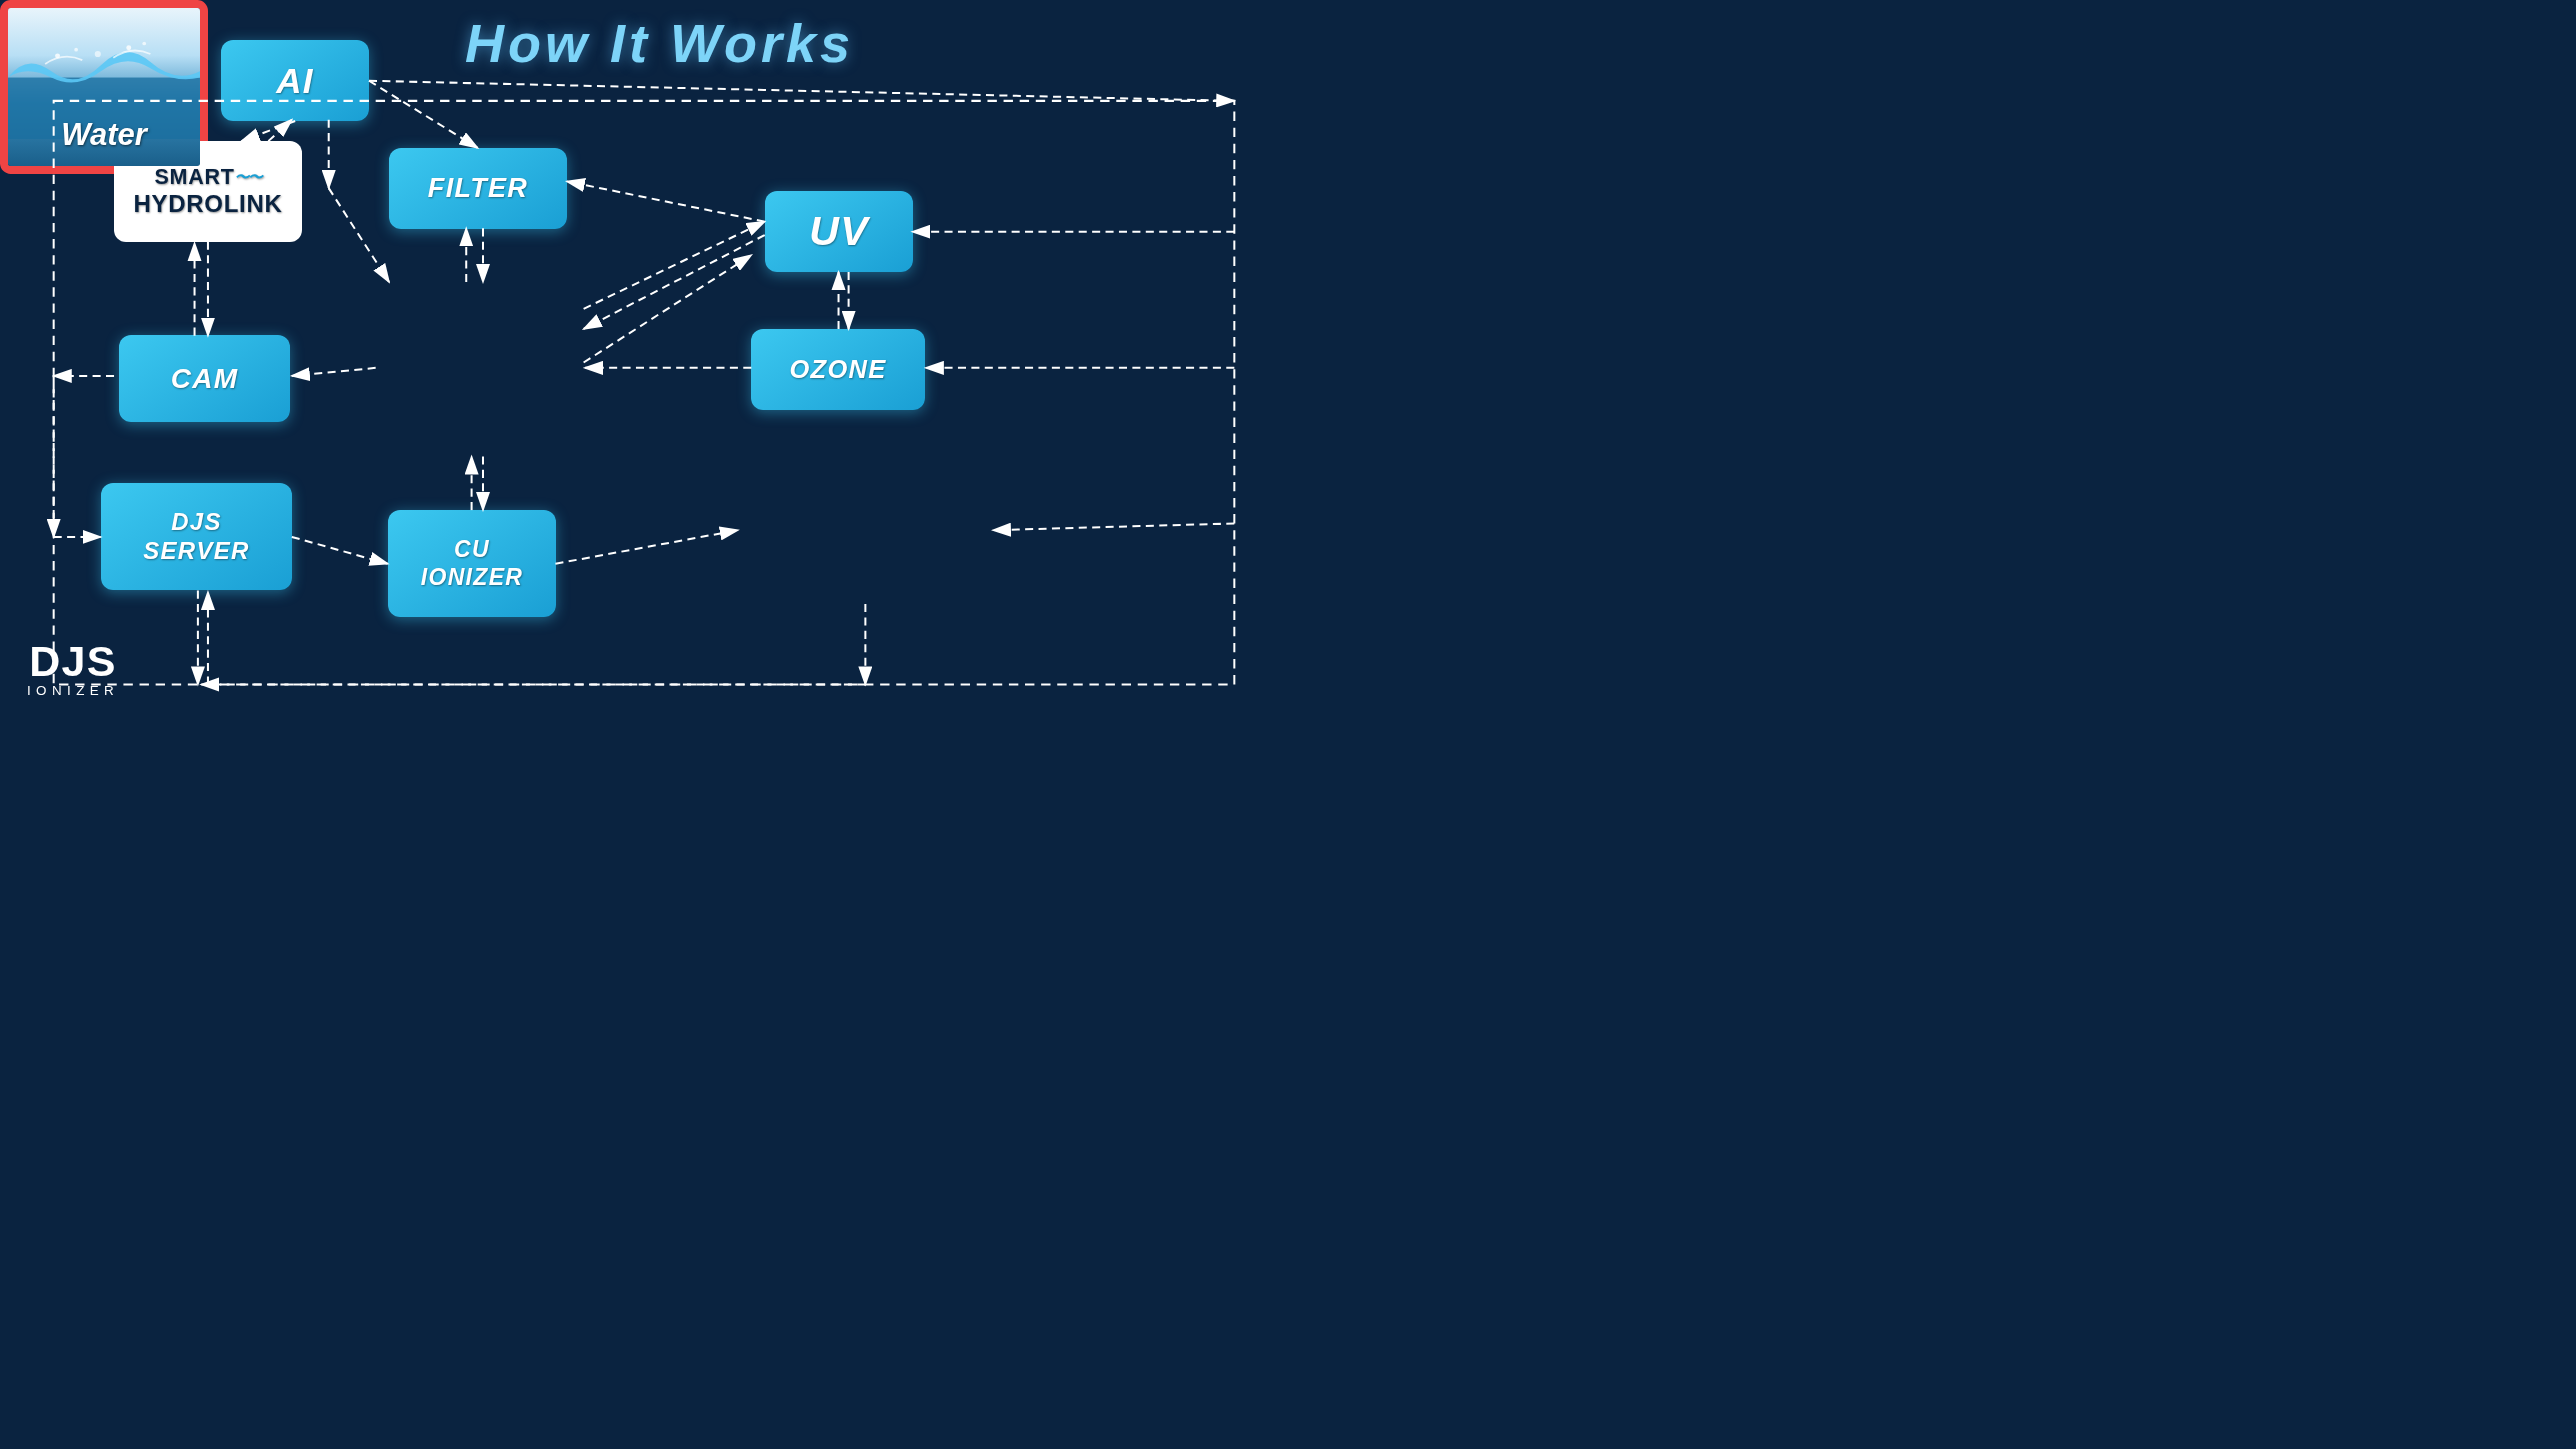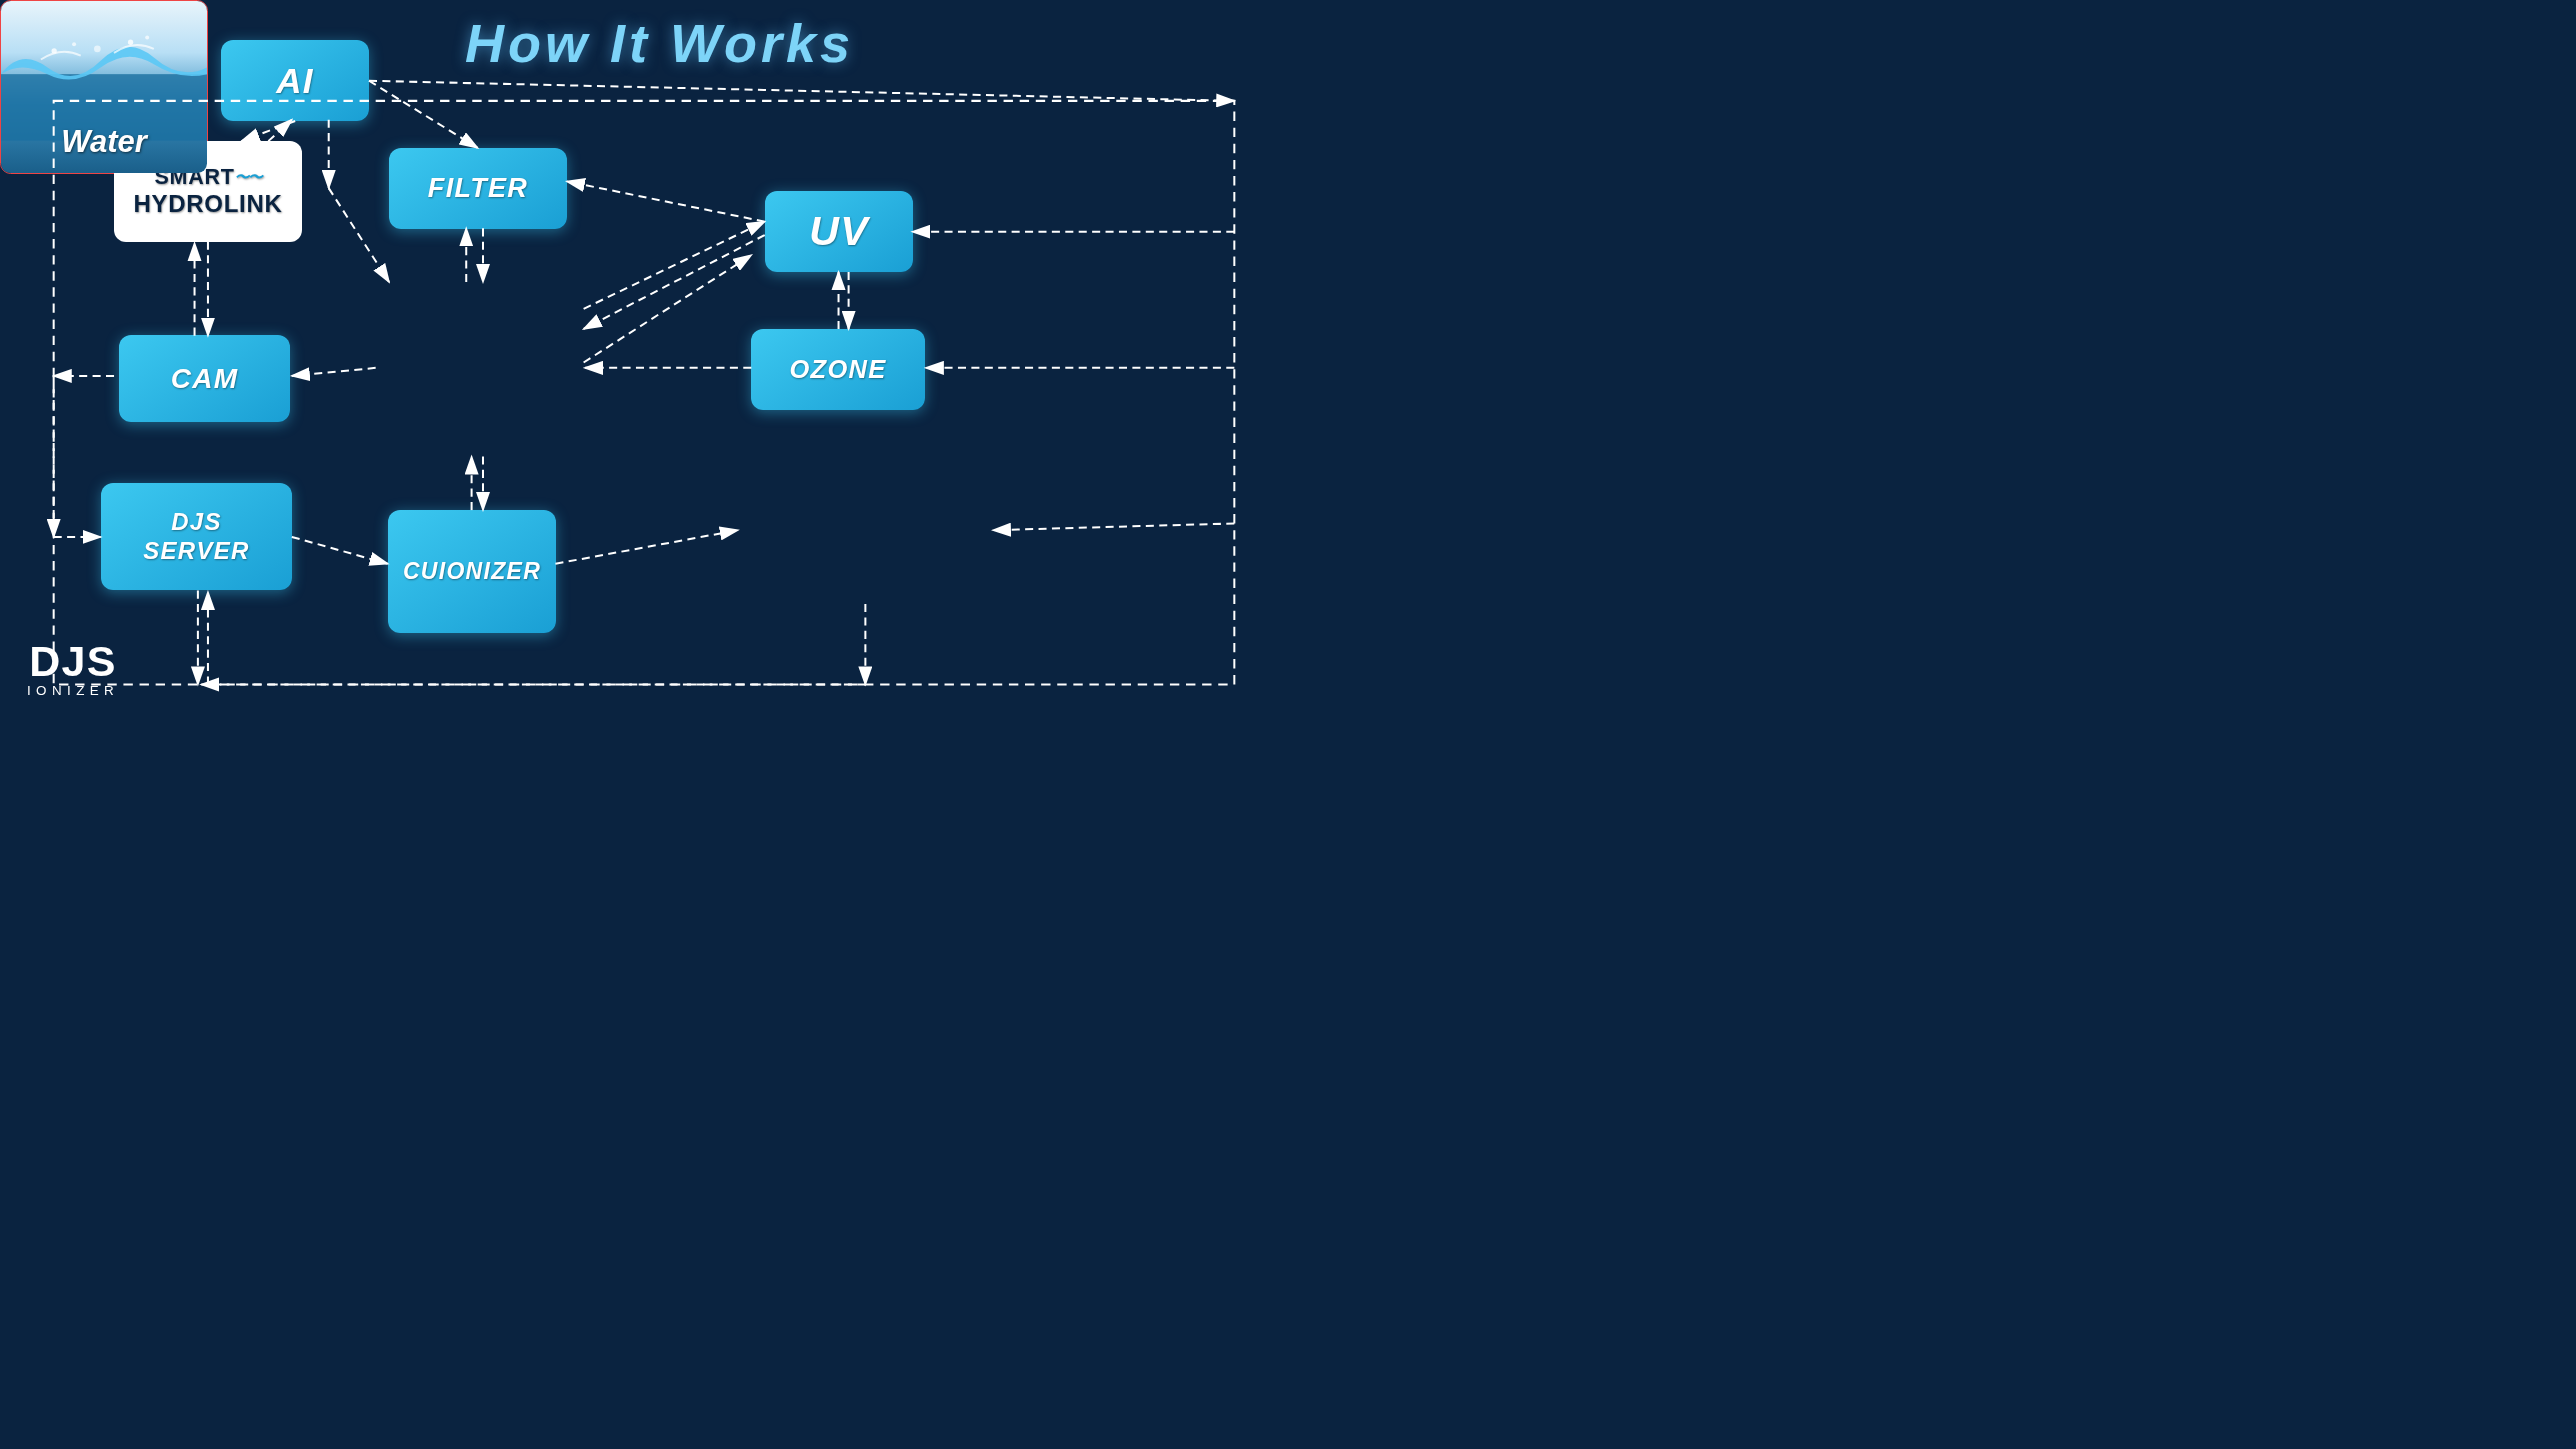--- a/index.html
+++ b/index.html
@@ -126,31 +126,31 @@
     }
 
     
     .water-box {
       left: 376px;
       top: 282px;
       width: 208px;
       height: 174px;
       border-radius: 10.7px;
       overflow: hidden;
-      border: 1px solid #ef4444;
+      border: 8px solid #ef4444;
     }
 
     
     .cu-ionizer-box {
       left: 388px;
       top: 510px;
       width: 168px;
-      height: 123px;
+      height: 107px;
       font-size: 23px;
-      flex-direction: row;
+      flex-direction: column;
       line-height: 1.2;
     }
 
     
     .uv-box {
       left: 765px;
       top: 191px;
       width: 148px;
       height: 81px;
       font-size: 41px;

